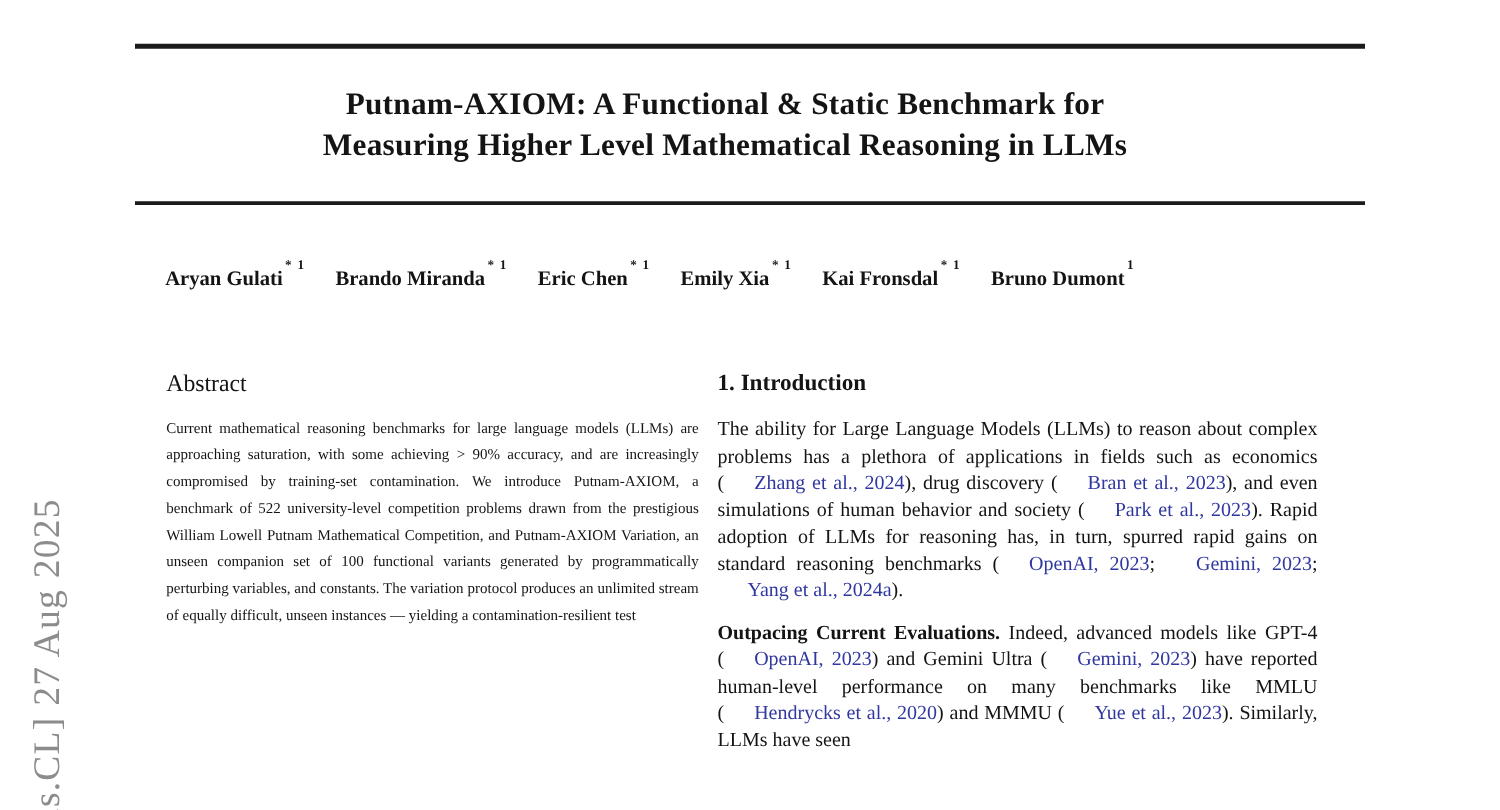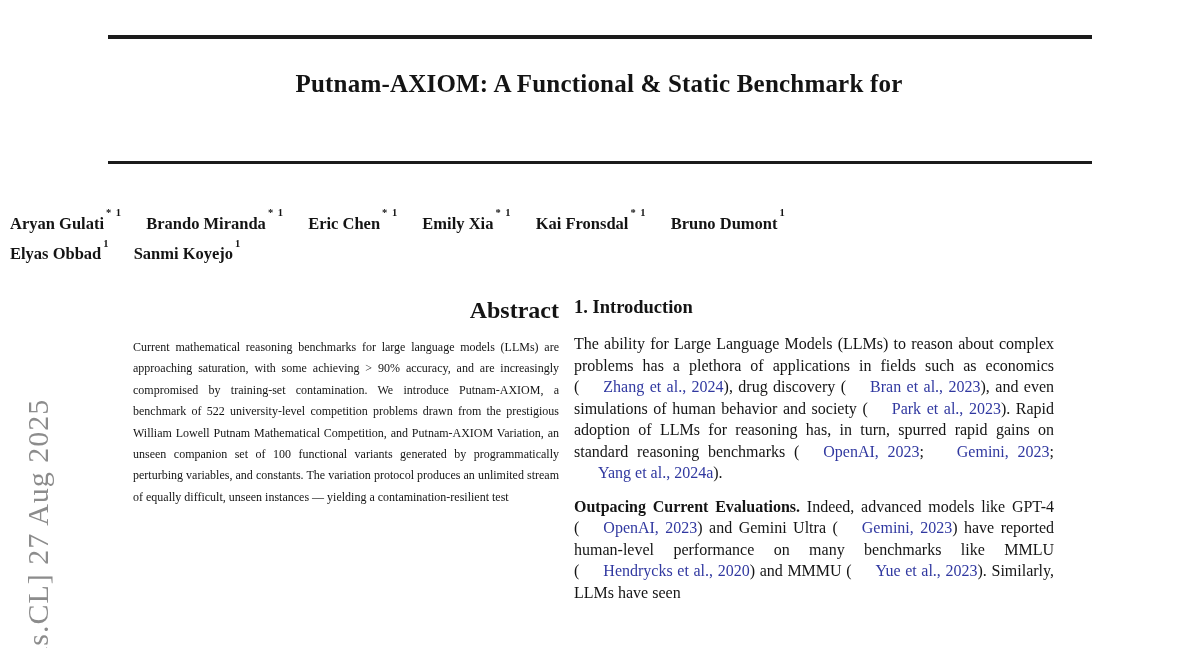--- a/index.html
+++ b/index.html
@@ -13,34 +13,34 @@
   body{font-family:"Liberation Serif","DejaVu Serif",serif;color:var(--ink);}
   #page{position:relative;width:1200px;height:648px;background:#ffffff;overflow:hidden;}
 
   
   .rule{position:absolute;left:108px;width:984px;background:var(--rule);}
   #top-rule{top:35px;height:4px;}
   #mid-rule{top:161px;height:3px;}
 
   
   #title-block{position:absolute;top:67px;left:0;width:1160px;text-align:center;
-    font-weight:bold;font-size:25px;line-height:33px;letter-spacing:0.2px;margin-left:19px;}
+    font-weight:bold;font-size:25px;line-height:33px;letter-spacing:0.2px;}
 
   
-  #authors-block{position:absolute;top:206px;left:0;width:1040px;
+  #authors-block{position:absolute;top:206px;left:0;width:1040px;text-align:center;
     font-weight:bold;font-size:16.5px;line-height:26px;}
   .author{margin:0 10px;white-space:nowrap;}
   .author sup{font-size:10.5px;position:relative;top:-6px;font-weight:bold;margin-left:2px;letter-spacing:1px;}
 
   
   .col{position:absolute;top:297px;}
   #left-col{left:133px;width:426px;}
   #right-col{left:574px;width:480px;}
 
-  #abstract-heading{text-align:right;font-weight:bold;font-size:24px;margin-bottom:13px;}
+  #abstract-heading{text-align:left;font-weight:normal;font-size:19px;margin-bottom:13px;}
   #abstract-text{text-align:justify;font-size:12px;line-height:21.4px;}
 
   #intro-heading{font-weight:bold;font-size:18.5px;margin-bottom:15px;}
   .para{text-align:justify;font-size:16px;line-height:21.5px;margin-bottom:12px;}
   .cite{color:var(--link);margin-left:24px;}
   .lead{font-weight:bold;}
 
   
   #watermark{position:absolute;left:-127px;top:475px;width:330px;height:40px;
     transform:rotate(-90deg);color:var(--wm);font-size:30px;line-height:40px;
@@ -50,36 +50,33 @@
 <body>
 
 <div id="page">
 
   <div id="watermark">cs.CL]  27 Aug 2025</div>
 
   <div id="top-rule" class="rule"></div>
 
   <div id="title-block">
     <div>Putnam-AXIOM: A Functional &amp; Static Benchmark for</div>
+    <div>Measuring Higher Level Mathematical Reasoning in LLMs</div>
   </div>
 
   <div id="mid-rule" class="rule"></div>
 
   <div id="authors-block">
     <div>
       <span class="author"><span>Aryan Gulati</span><sup>* 1</sup></span>
       <span class="author"><span>Brando Miranda</span><sup>* 1</sup></span>
       <span class="author"><span>Eric Chen</span><sup>* 1</sup></span>
       <span class="author"><span>Emily Xia</span><sup>* 1</sup></span>
       <span class="author"><span>Kai Fronsdal</span><sup>* 1</sup></span>
       <span class="author"><span>Bruno Dumont</span><sup>1</sup></span>
-    </div>
-    <div>
-      <span class="author"><span>Elyas Obbad</span><sup>1</sup></span>
-      <span class="author"><span>Sanmi Koyejo</span><sup>1</sup></span>
     </div>
   </div>
 
   <div id="left-col" class="col">
     <div id="abstract-heading">Abstract</div>
     <div id="abstract-text">Current mathematical reasoning benchmarks for large language models (LLMs) are approaching saturation, with some achieving &gt; 90% accuracy, and are increasingly compromised by training-set contamination. We introduce Putnam-AXIOM, a benchmark of 522 university-level competition problems drawn from the prestigious William Lowell Putnam Mathematical Competition, and Putnam-AXIOM Variation, an unseen companion set of 100 functional variants generated by programmatically perturbing variables, and constants. The variation protocol produces an unlimited stream of equally difficult, unseen instances — yielding a contamination-resilient test</div>
   </div>
 
   <div id="right-col" class="col">
     <div id="intro-heading">1. Introduction</div>

